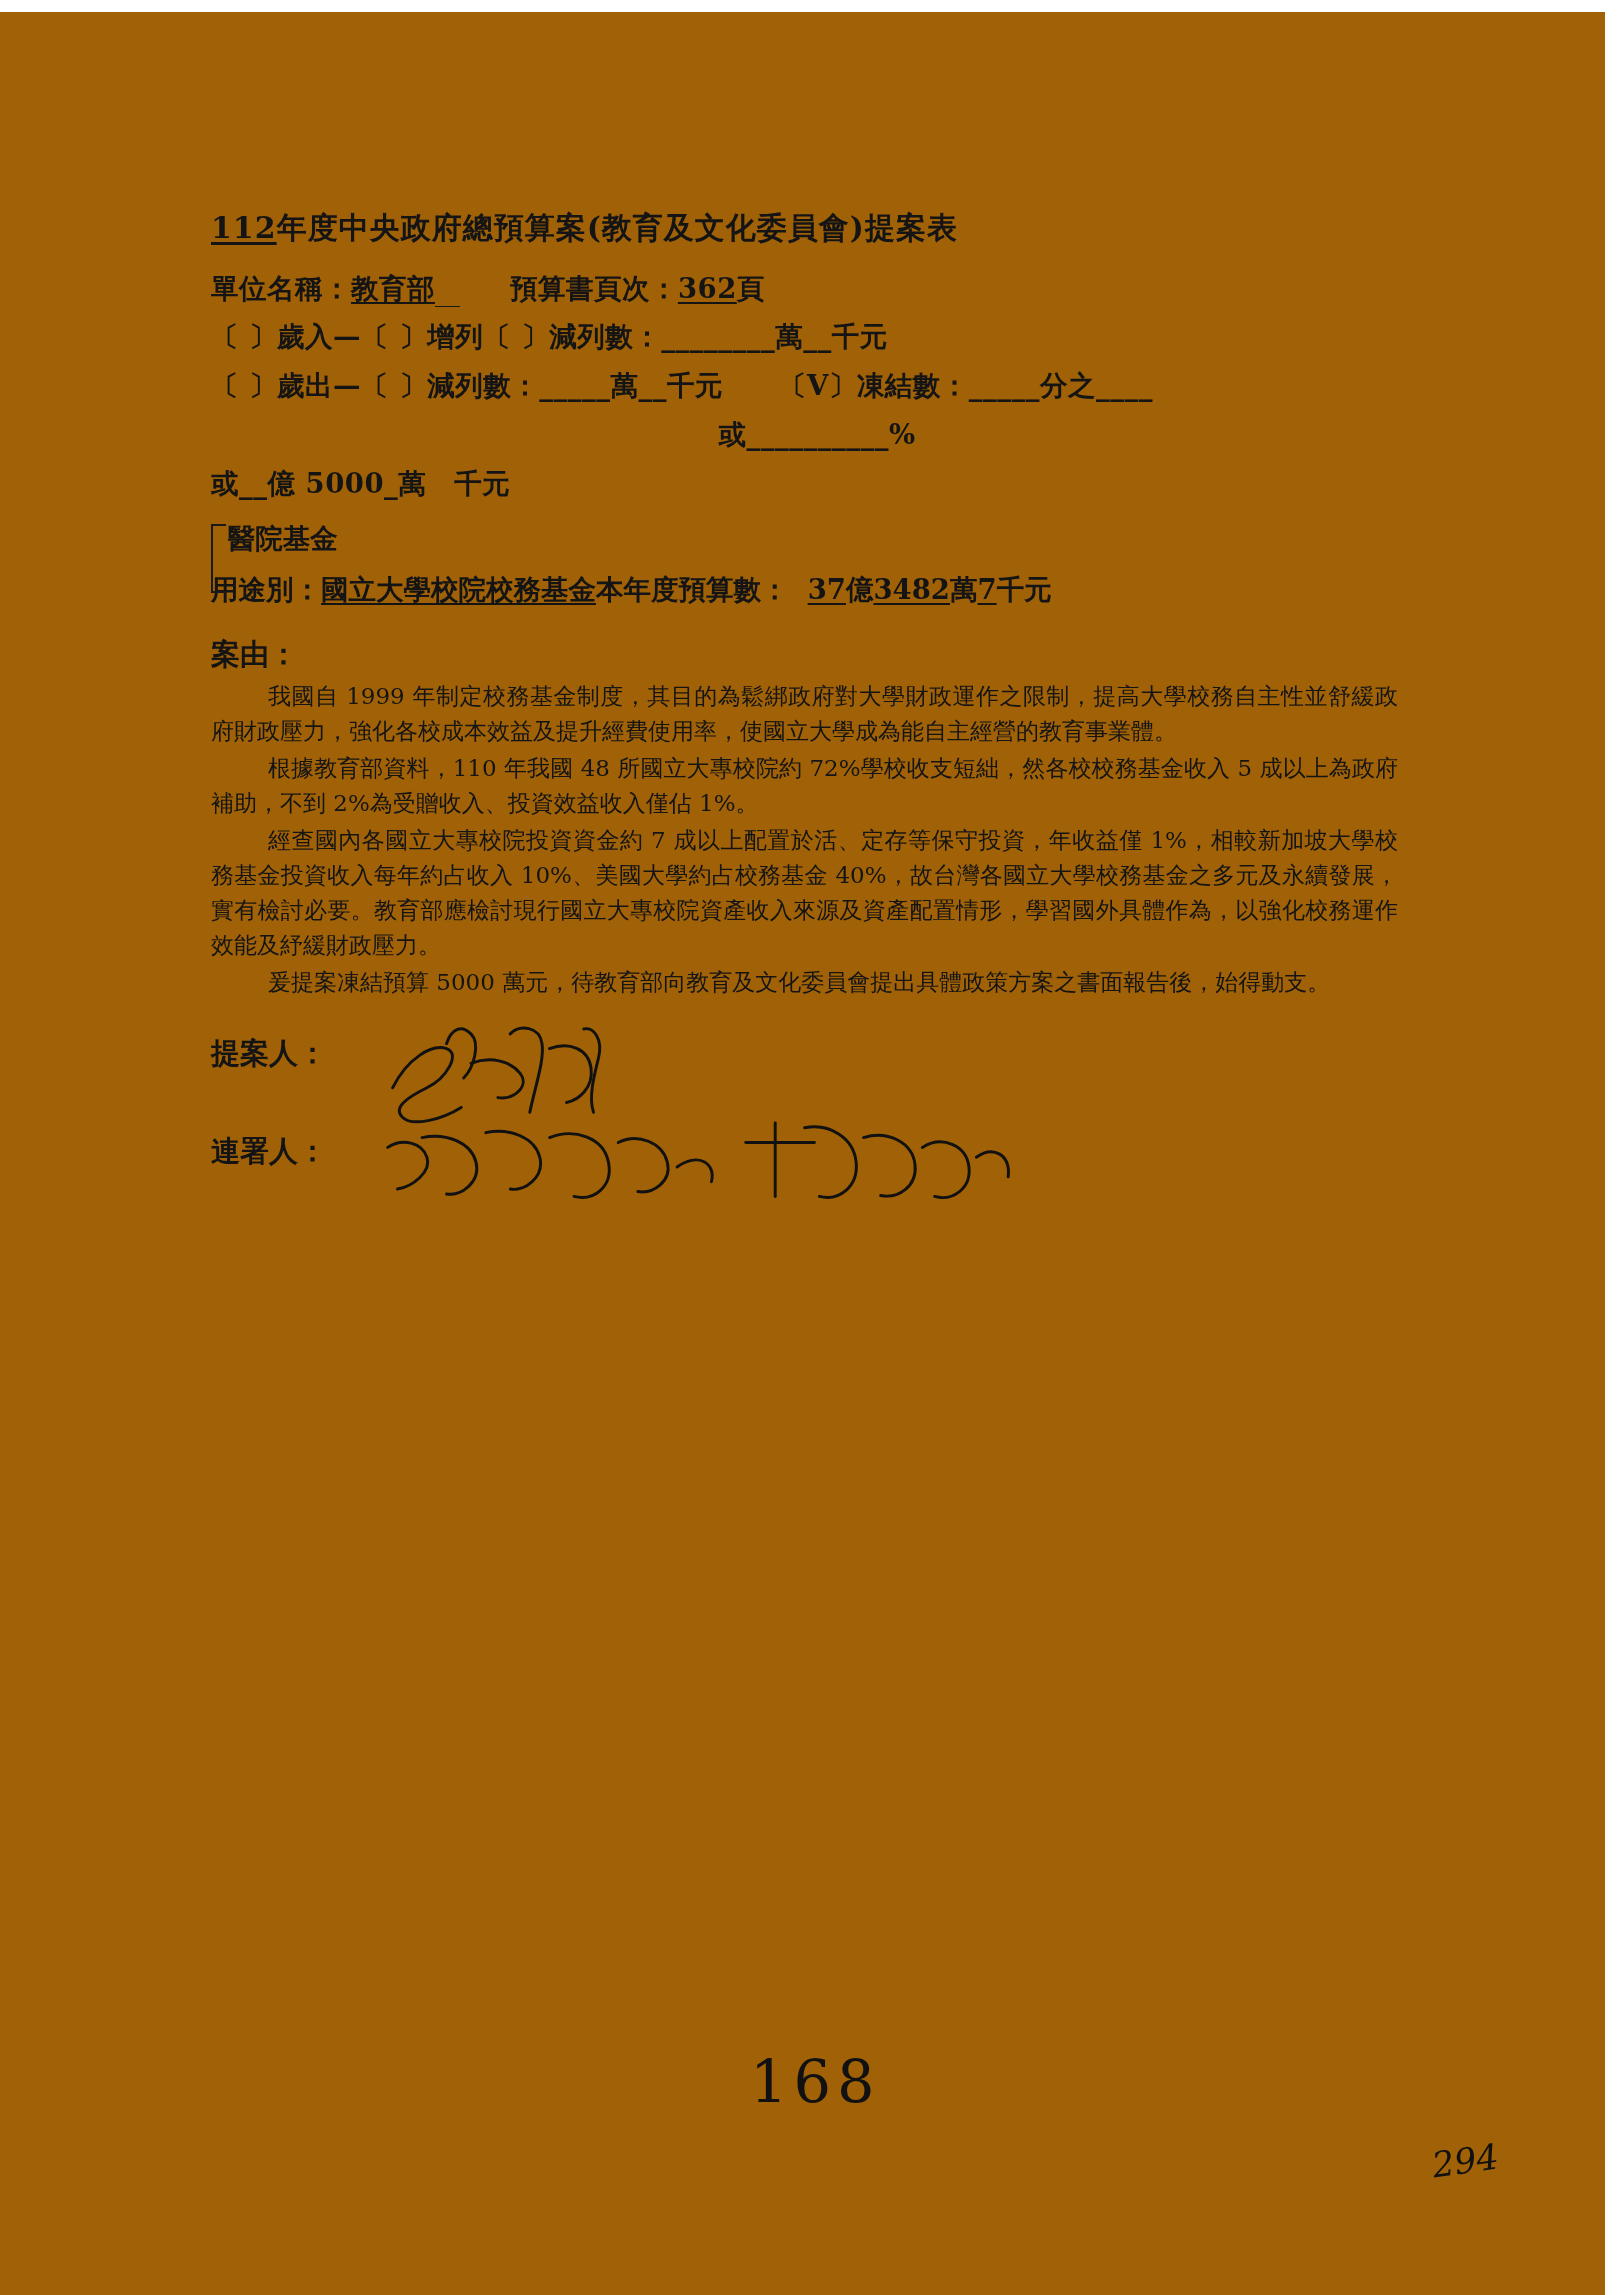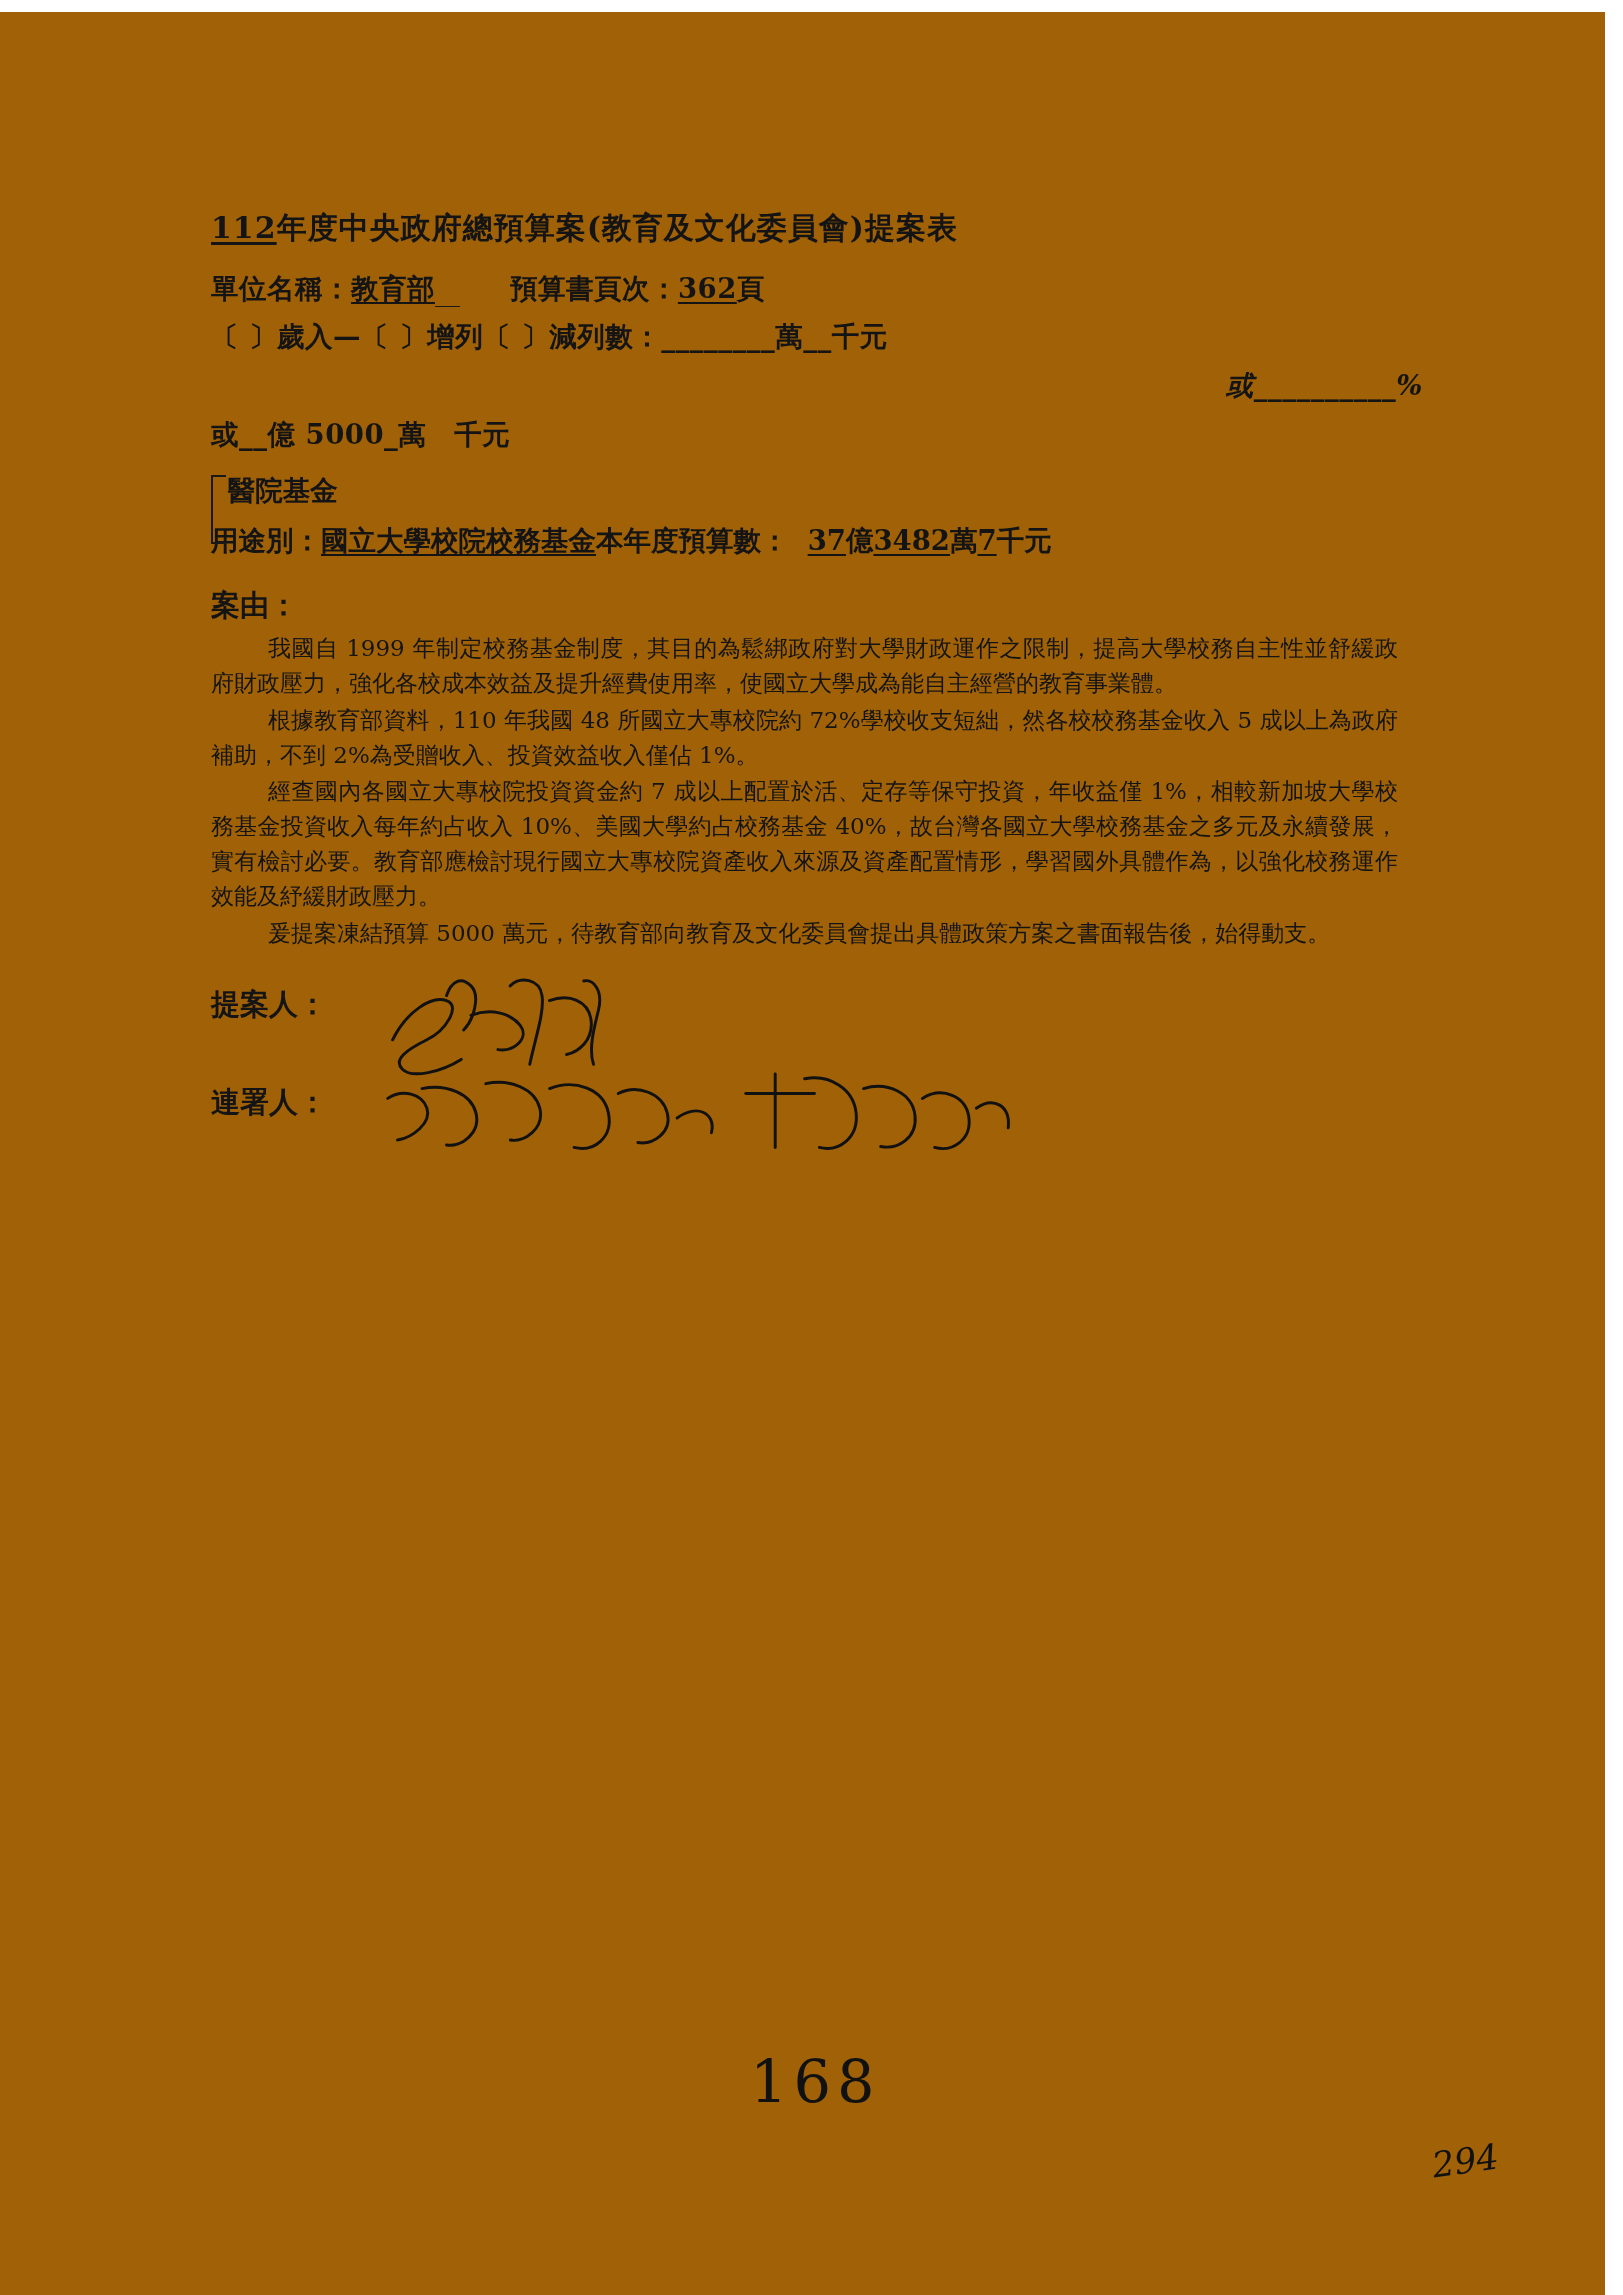--- a/index.html
+++ b/index.html
@@ -48,23 +48,22 @@
   }
 
   .row {
     font-size: 27.5px;
     font-weight: bold;
     letter-spacing: 0.5px;
     margin-bottom: 12.8px;
     white-space: nowrap;
   }
   .indent-right {
-    text-align: right;
+    text-align: center;
     padding-right: 44px;
-    font-style: italic;
   }
   .indent-right2 {
     text-align: left;
     padding-right: 9.8px;
   }
 
   .bracket-block {
     position: relative;
     margin-top: 19.6px;
     padding-left: 16.7px;
@@ -163,20 +162,21 @@
     </div>
 
     <div class="row">
       <span>單位名稱：</span><span class="u">教育部</span><span class="ul-blank" style="width:24.5px;"></span>
       &nbsp;&nbsp;&nbsp;
       <span>預算書頁次：</span><span class="u">362</span><span>頁</span>
     </div>
 
     <div class="row">〔 〕歲入—〔 〕增列〔 〕減列數：________萬__千元</div>
 
+    <div class="row">〔 〕歲出—〔 〕減列數：_____萬__千元　　〔V〕凍結數：_____分之____</div>
 
     <div class="row indent-right">或__________%</div>
 
     <div class="row indent-right2">或__億 5000_萬　千元</div>
 
     <div class="bracket-block">
       <div class="sub-line">醫院基金</div>
     </div>
 
     <div class="usage-row">

